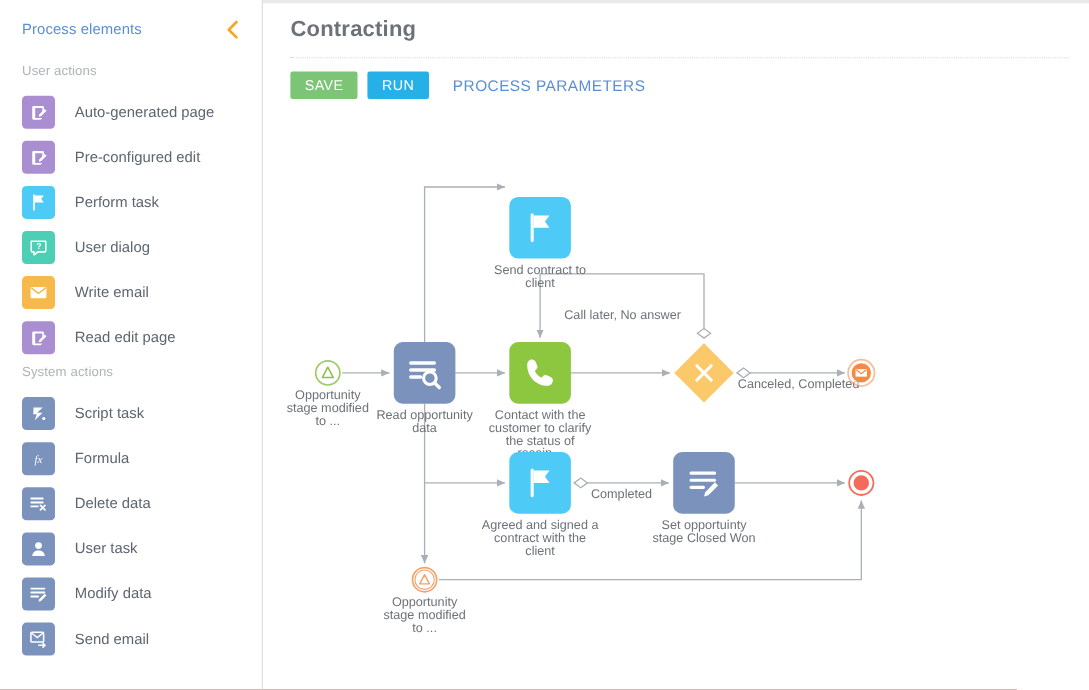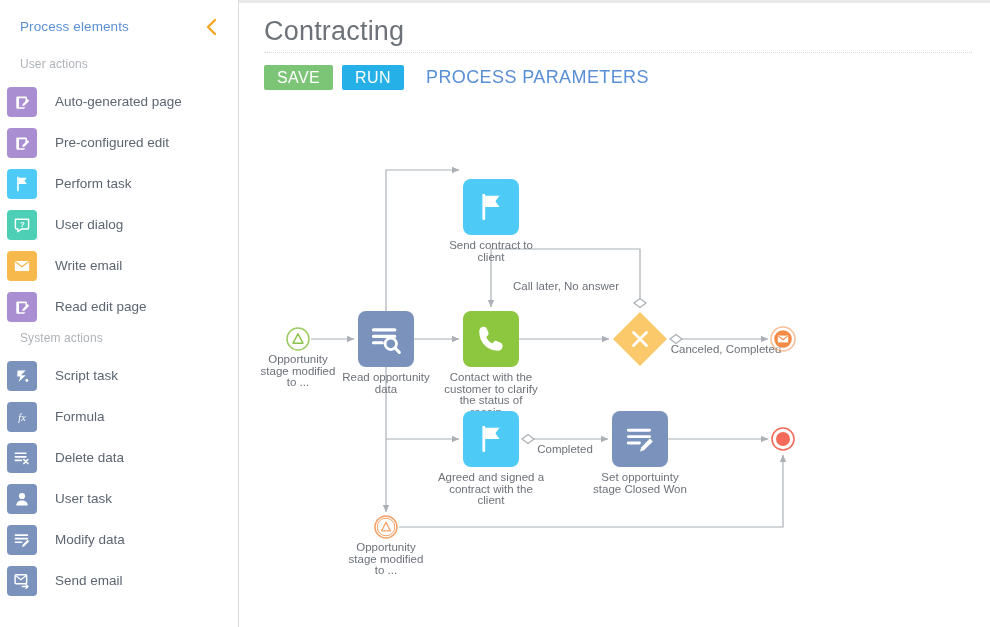--- a/index.html
+++ b/index.html
@@ -54,21 +54,21 @@
   .group-title {
     font-size: 12px;
     color: #aeb3b8;
     padding: 4px 0 10px 20px;
     letter-spacing: .1px;
   }
   .palette-item {
     display: flex;
     align-items: center;
     height: 41px;
-    padding-left: 7px;
+    padding-left: 20px;
     cursor: pointer;
     user-select: none;
   }
   .pi-icon {
     width: 30px; height: 30px;
     border-radius: 4px;
     flex: 0 0 30px;
     display: flex;
     align-items: center;
     justify-content: center;
@@ -95,22 +95,22 @@
   #main-topline {
     position: absolute;
     left: 0; top: 0; right: 0;
     height: 3px;
     background: #e9e9e9;
   }
   #page-title {
     position: absolute;
     left: 25px;
     top: 16px;
-    font-size: 27px;
-    font-weight: normal;
+    font-size: 20px;
+    font-weight: bold;
     color: #6d7279;
     letter-spacing: .2px;
     margin: 0;
   }
   #title-rule {
     position: absolute;
     left: 25px;
     right: 18px;
     top: 52px;
     border-bottom: 1px dotted #d8d8d8;
@@ -120,35 +120,35 @@
     position: absolute;
     left: 25px;
     top: 65px;
     display: flex;
     align-items: center;
   }
   .tb-btn {
     border: none;
     color: #ffffff;
     font-family: inherit;
-    font-size: 16px;
+    font-size: 13px;
     letter-spacing: .4px;
     height: 25px;
     padding: 0 13px;
     cursor: pointer;
     border-radius: 2px;
   }
   #save-button { background: #7cc576; margin-right: 9px; }
   #run-button  { background: #25b0e8; margin-right: 22px; }
   #process-parameters-link {
     background: none;
     border: none;
     color: #5a8fd6;
     font-family: inherit;
-    font-size: 18px;
+    font-size: 14px;
     letter-spacing: .4px;
     cursor: pointer;
     padding: 0;
   }
 
   
   #canvas {
     position: absolute;
     left: 0;
     top: 100px;

